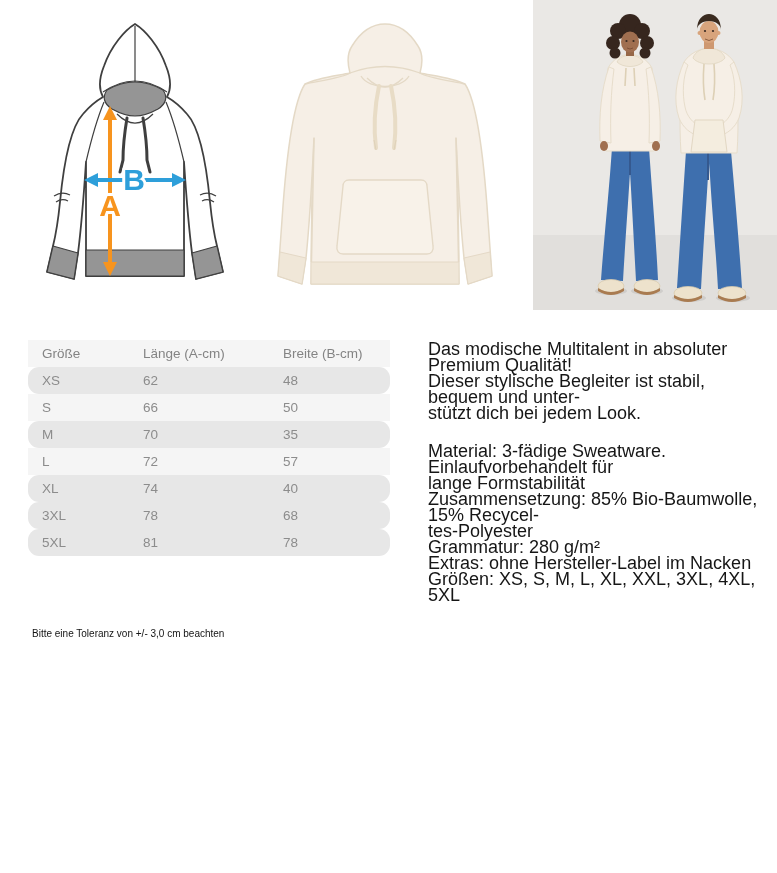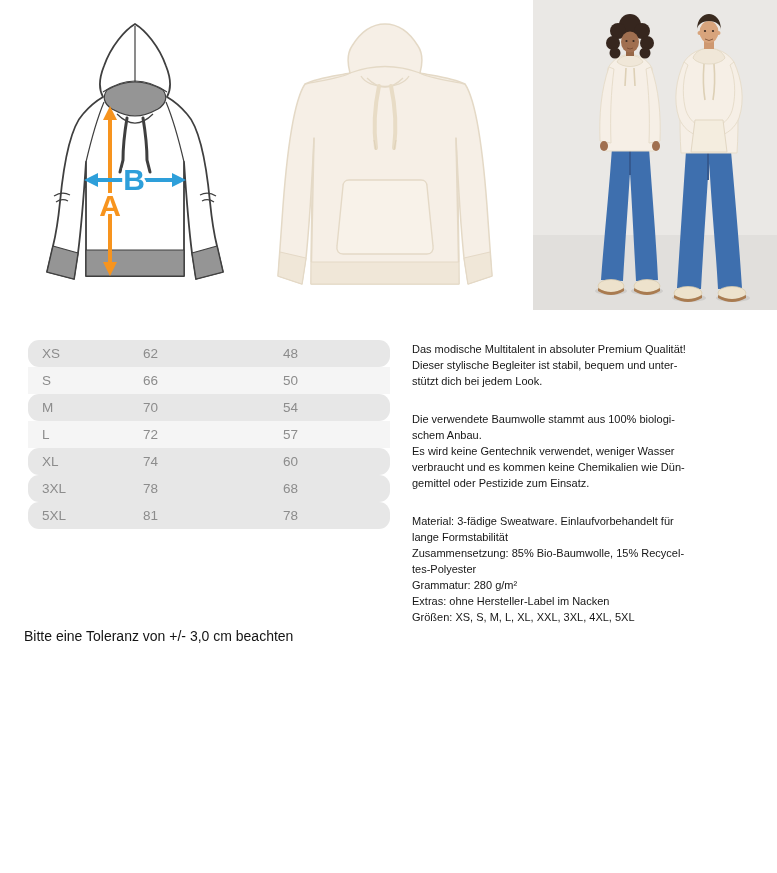--- a/index.html
+++ b/index.html
@@ -18,25 +18,25 @@
              paint-order:stroke;stroke:#ffffff;stroke-width:6px;stroke-linejoin:round;}
 
   
   .size-table{position:absolute;left:28px;top:340px;width:362px;font-size:13.5px;color:var(--table-text,#8C8C8C);}
   .t-row{display:grid;grid-template-columns:101px 140px 121px;height:27px;align-items:center;}
   .t-row > div{padding-left:14px;white-space:nowrap;}
   .t-head{background:var(--table-header-bg,#F5F5F5);color:#848484;}
   .t-dark{background:var(--table-row-dark,#E7E7E7);border-radius:11px;}
   .t-light{background:var(--table-row-light,#F5F5F5);}
 
-  .tolerance-note{position:absolute;left:24px;top:628px;font-size:14px;color:#141414;}
+  .tolerance-note{position:absolute;left:32px;top:628px;font-size:10px;color:#141414;}
 
   
   .description{position:absolute;left:412px;top:341px;width:356px;}
-  .description p{margin:0 0 22px 0;font-size:11px;line-height:16px;white-space:pre-line;
+  .description p{margin:0 0 22px 16px;font-size:18px;line-height:16px;white-space:pre-line;
                  color:var(--body-text,#161616);}
 </style>
 </head>
 <body>
 
 <div class="canvas">
 
   <div class="panel diagram-panel">
     <svg width="230" height="290" viewBox="0 0 230 290">
 
@@ -212,68 +212,68 @@
             <circle cx="185.5" cy="33" r="2" fill="var(--skin-man,#D8A47C)"></circle>
           <circle cx="172" cy="31" r="1.1" fill="#3A2A22"></circle>
             <circle cx="180" cy="31" r="1.1" fill="#3A2A22"></circle>
           <path d="M172,39 Q176,42 180,39" stroke="#8D5E41" stroke-width="1" fill="none"></path>
         </g>
       </g>
     </svg>
   </div>
 
   <div class="size-table">
+    <div class="t-row t-head">
+      <div>Größe</div>
+      <div>Länge (A-cm)</div>
+      <div>Breite (B-cm)</div>
+    </div>
     <div class="t-row t-dark">
       <div>XS</div>
       <div>62</div>
       <div>48</div>
     </div>
     <div class="t-row t-light">
       <div>S</div>
       <div>66</div>
       <div>50</div>
     </div>
     <div class="t-row t-dark">
       <div>M</div>
       <div>70</div>
-      <div>54</div>
+      <div>35</div>
     </div>
     <div class="t-row t-light">
       <div>L</div>
       <div>72</div>
       <div>57</div>
     </div>
     <div class="t-row t-dark">
       <div>XL</div>
       <div>74</div>
-      <div>60</div>
+      <div>40</div>
     </div>
     <div class="t-row t-dark">
       <div>3XL</div>
       <div>78</div>
       <div>68</div>
     </div>
     <div class="t-row t-dark">
       <div>5XL</div>
       <div>81</div>
       <div>78</div>
     </div>
   </div>
 
   <div class="tolerance-note">Bitte eine Toleranz von +/- 3,0 cm beachten</div>
 
   <div class="description">
     <p>Das modische Multitalent in absoluter Premium Qualität!
 Dieser stylische Begleiter ist stabil, bequem und unter-
 stützt dich bei jedem Look.</p>
-    <p>Die verwendete Baumwolle stammt aus 100% biologi-
-schem Anbau.
-Es wird keine Gentechnik verwendet, weniger Wasser
-verbraucht und es kommen keine Chemikalien wie Dün-
-gemittel oder Pestizide zum Einsatz.</p>
     <p>Material: 3-fädige Sweatware. Einlaufvorbehandelt für
 lange Formstabilität
 Zusammensetzung: 85% Bio-Baumwolle, 15% Recycel-
 tes-Polyester
 Grammatur: 280 g/m²
 Extras: ohne Hersteller-Label im Nacken
 Größen:  XS, S, M, L, XL, XXL, 3XL, 4XL, 5XL</p>
   </div>
 
 </div>

